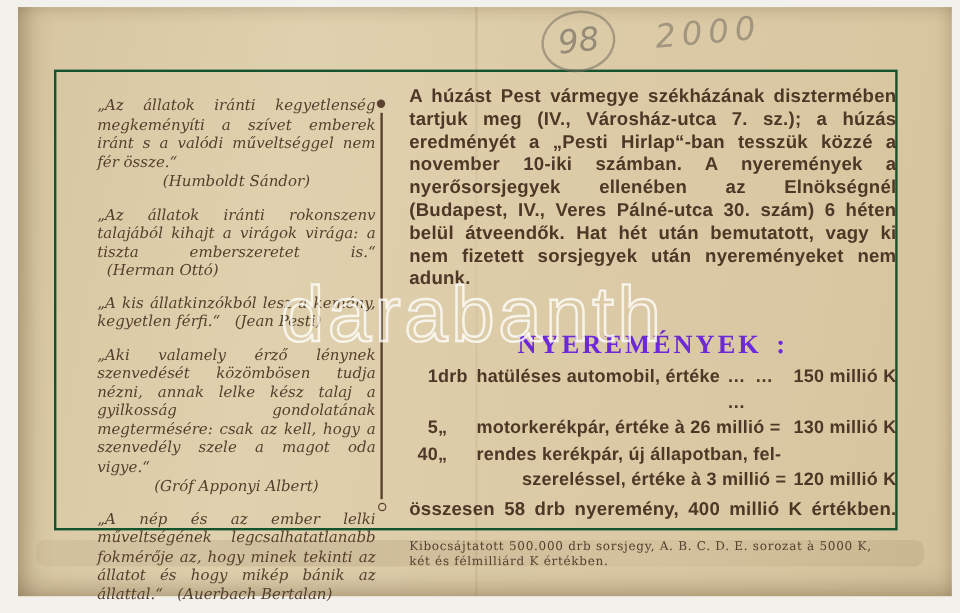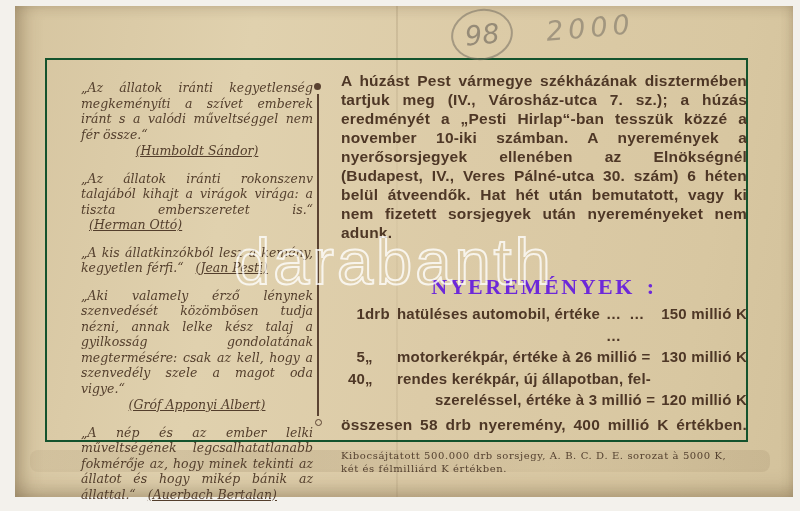--- a/index.html
+++ b/index.html
@@ -51,21 +51,21 @@
   }
 
   
   .col-left{
     position:absolute;left:34px;top:20px;width:232px;
     font-family:"DejaVu Serif",serif;font-style:italic;
     font-size:12.5px;line-height:15.5px;color:#533e2c;
     text-align:justify;
   }
   .quote{margin:0 0 12px 0;}
-  .q-author{white-space:nowrap;text-decoration:underline;}
+  .q-author{white-space:nowrap;}
   .q-author.center-block{display:block;text-align:center;margin-top:1px;}
   .q-author.inline{margin-left:8px;}
 
   
   .col-right{
     position:absolute;left:294px;top:11px;width:406px;
     color:#4e3726;
   }
   .paragraph{
     margin:0;font-weight:700;font-size:15.5px;line-height:19px;

